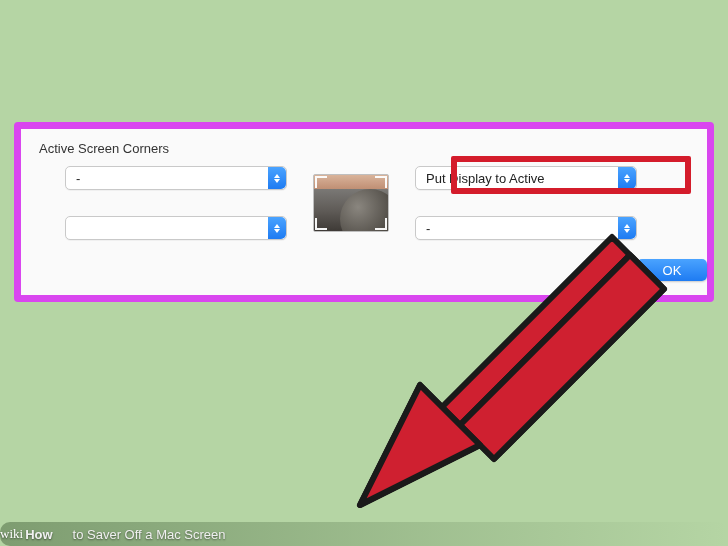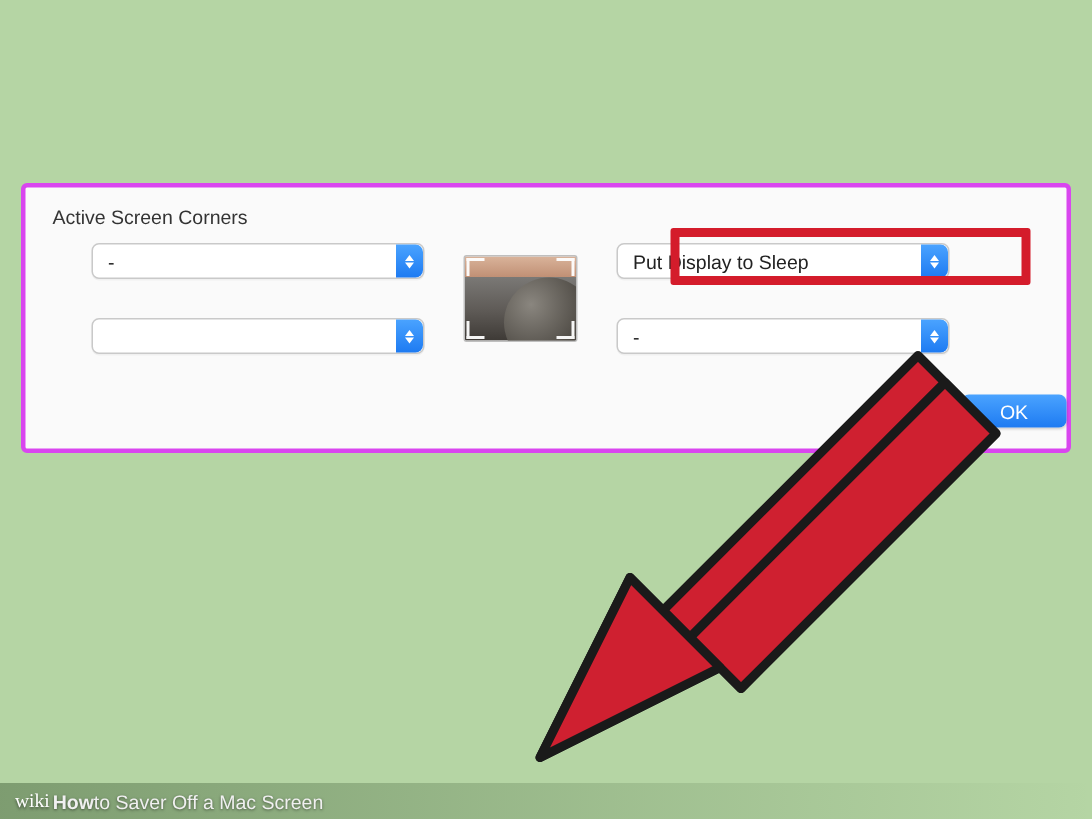--- a/index.html
+++ b/index.html
@@ -12,21 +12,21 @@
     position: relative;
     overflow: hidden;
   }
   .panel {
     position: absolute;
     left: 14px;
     top: 122px;
     width: 700px;
     height: 180px;
     background: #fafafa;
-    border: 3px solid #d946ef;
+    border: 7px solid #d946ef;
     border-radius: 4px;
     padding: 12px 18px;
   }
   .panel-title {
     font-size: 13px;
     color: #333;
     margin-bottom: 10px;
   }
   .corners-row {
     display: flex;
@@ -141,31 +141,31 @@
     pointer-events: none;
   }
 
   .banner {
     position: absolute;
     left: 0; right: 0; bottom: 0;
     height: 24px;
     background: linear-gradient(90deg, rgba(80,110,70,0.55), rgba(80,110,70,0.2) 60%, rgba(80,110,70,0));
     display: flex;
     align-items: center;
-    padding-left: 10px;
     color: #f0f0f0;
     font-size: 13px;
     text-shadow: 0 1px 2px rgba(0,0,0,0.5);
+    border-radius: 10px;
   }
   .banner .brand {
     font-family: Georgia, "Times New Roman", serif;
     color: #fff;
     margin-right: 2px;
   }
-  .banner .how { font-weight: bold; margin-right: 0; }
+  .banner .how { font-weight: bold; margin-right: 20px; }
 </style>
 </head>
 <body>
 
 <div class="panel">
   <div class="panel-title">Active Screen Corners</div>
 
   <div class="corners-row">
     <div class="corners-col">
       <div class="mac-select">
@@ -179,21 +179,21 @@
 
     <div class="preview">
       <span class="corner tl"></span>
       <span class="corner tr"></span>
       <span class="corner bl"></span>
       <span class="corner br"></span>
     </div>
 
     <div class="corners-col">
       <div class="mac-select">
-        <span>Put Display to Sleep</span>
+        <span>Put Display to Active</span>
         <span class="arrows"></span>
       </div>
       <div class="mac-select">
         <span>-</span>
         <span class="arrows"></span>
       </div>
     </div>
   </div>
 
   <div class="highlight-box" style="left:430px; top:27px; width:240px; height:38px;"></div>

